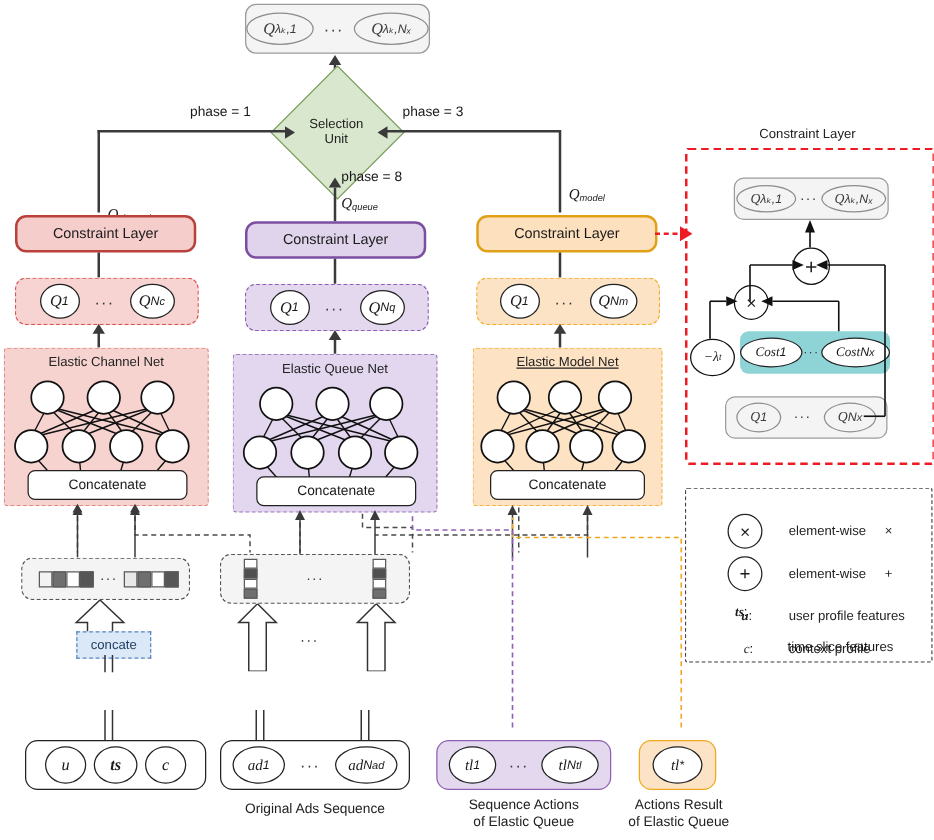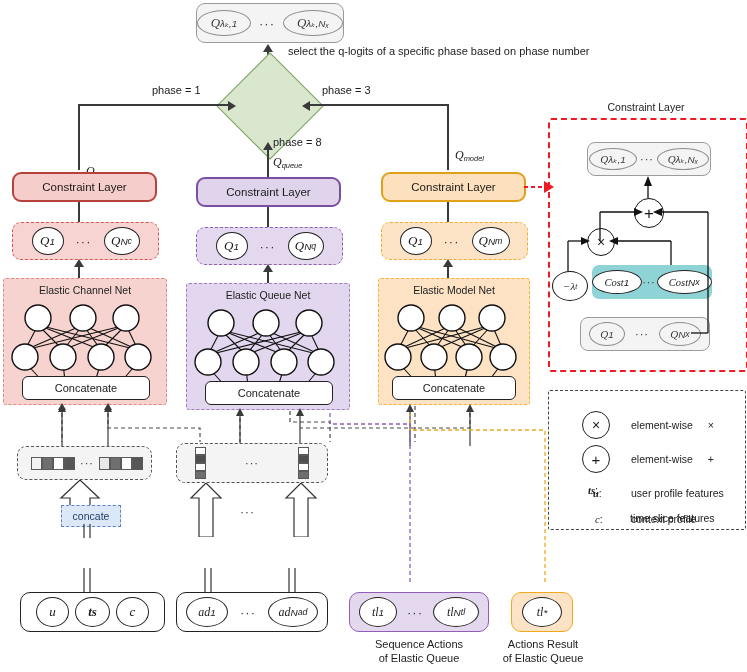--- a/index.html
+++ b/index.html
@@ -84,23 +84,28 @@
     <span class="dots" style="margin:0 8px;">···</span>
     <div class="ell-g" style="width:60px;height:26px;">
       <span class="mathi" style="font-size:13px;">Q</span>
         <span class="sub">λₖ,Nₓ</span>
     </div>
   </div>
 
   <div class="ln lnv" style="left:267px;top:51px;height:16px;"></div>
   <div class="arrowup" style="left:263px;top:44px;"></div>
 
-  <div class="abs" id="annot" style="left:288px;top:45px;font-size:11px;color:#222;">select the q-logits of a specific phase based on phase number</div>
 
   <div class="abs" id="selunit"></div>
+  <div class="abs ctr" id="selunitlabel">
+    <div>
+      <div>Selection</div>
+      <div>Unit</div>
+    </div>
+  </div>
 
   <div class="ln lnv" style="left:78px;top:104px;height:66px;"></div>
   <div class="ln lnh" style="left:78px;top:104px;width:152px;"></div>
   <div class="arrowrt" style="left:228px;top:100.5px;"></div>
   <div class="abs" style="left:152px;top:84px;font-size:11px;">phase = 1</div>
 
   <div class="ln lnv" style="left:447px;top:104px;height:66px;"></div>
   <div class="ln lnh" style="left:309px;top:104px;width:139px;"></div>
   <div class="arrowlf" style="left:302px;top:100.5px;"></div>
   <div class="abs" style="left:322px;top:84px;font-size:11px;">phase = 3</div>
@@ -242,21 +247,21 @@
     <div class="ell" style="width:38px;height:28px;">
       <span class="mathi" style="font-size:13px;">Q</span>
         <span class="sub">N</span>
         <span class="sub2">m</span>
     </div>
   </div>
   <div class="ln lnv" style="left:447px;top:266px;height:12px;"></div>
   <div class="arrowup" style="left:443px;top:259px;"></div>
 
   <div class="abs netbox" style="left:378px;top:278px;width:152px;height:127px;background:#fde2c4;border-color:#f2b53f;">
-    <div class="nettitle" style="margin-top:5px;">Elastic Model Net</div>
+    <div class="nettitle" style="margin-top:5px;text-decoration:underline;">Elastic Model Net</div>
   </div>
   <svg class="abs" style="left:378px;top:278px;" width="152" height="127">
     <g stroke="#111" stroke-width="1.1" fill="none">
       <line x1="33" y1="47" x2="20" y2="72"></line>
         <line x1="33" y1="47" x2="56" y2="72"></line>
       <line x1="33" y1="47" x2="91" y2="72"></line>
         <line x1="33" y1="47" x2="125" y2="72"></line>
       <line x1="74" y1="47" x2="20" y2="72"></line>
         <line x1="74" y1="47" x2="56" y2="72"></line>
       <line x1="74" y1="47" x2="91" y2="72"></line>
@@ -420,20 +425,21 @@
       <span class="mathi" style="font-size:12px;">ad</span>
         <span class="sub">1</span>
     </div>
     <span class="dots" style="margin:0 12px;">···</span>
     <div class="ell" style="width:50px;height:30px;">
       <span class="mathi" style="font-size:12px;">ad</span>
         <span class="sub">N</span>
         <span class="sub2">ad</span>
     </div>
   </div>
+  <div class="abs caption" style="left:166px;top:640px;width:172px;">Original Ads Sequence</div>
 
   <div class="abs bottombox ctr" style="left:349px;top:592px;width:140px;height:40px;background:#e4d8ef;border-color:#8e5fb5;">
     <div class="ell" style="width:38px;height:30px;">
       <span class="mathi" style="font-size:12px;">tl</span>
         <span class="sub">1</span>
     </div>
     <span class="dots" style="margin:0 10px;">···</span>
     <div class="ell" style="width:46px;height:30px;">
       <span class="mathi" style="font-size:12px;">tl</span>
         <span class="sub">N</span>

